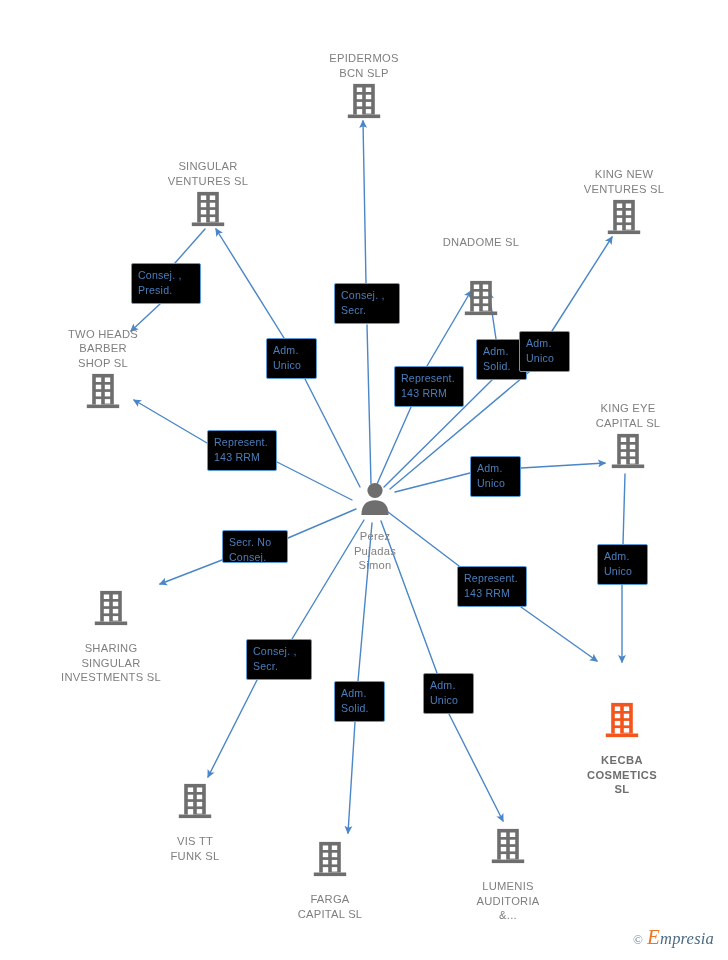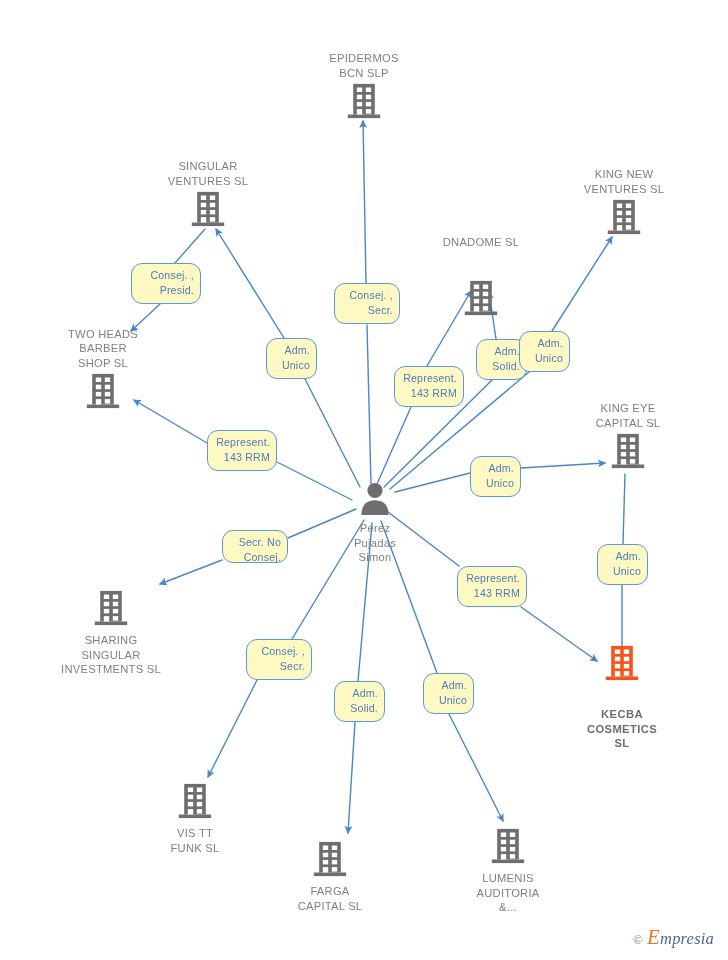--- a/index.html
+++ b/index.html
@@ -41,32 +41,32 @@
   .node.highlight .node-label {
     color: #6e6e6e;
     font-weight: bold;
     letter-spacing: .4px;
   }
   .node.person .node-label { color: #808080; }
   .node-icon { display: block; }
   .node.label-above .node-label { order: 0; margin-bottom: 2px; }
   .node.label-above .node-icon  { order: 1; }
   .node.label-below .node-icon  { order: 0; }
-  .node.label-below .node-label { order: 1; margin-top: 2px; }
+  .node.label-below .node-label { order: 1; margin-top: 10px; }
 
   
   .chip {
     position: absolute;
     border: 1.3px solid #5b9bd5;
-    border-radius: 11px;
-    background: #fef9c3;
+    border-radius: 2px;
+    background: #000000;
     color: #4a7ebb;
     font-size: 10.6px;
     line-height: 15px;
-    text-align: right;
+    text-align: left;
     padding: 4px 6px 5px 6px;
     white-space: pre-line;
     z-index: 9;
     letter-spacing: .2px;
   }
   
   #watermark {
     position: absolute;
     right: 14px; bottom: 10px;
     display: flex;
@@ -269,21 +269,21 @@
             <rect x="12" y="22" width="6" height="5"></rect>
             <rect x="22" y="22" width="6" height="5"></rect>
             <rect x="12" y="30" width="6" height="6"></rect>
             <rect x="22" y="30" width="6" height="5"></rect>
           </g>
         </svg></span>
       <span class="node-label">SHARING
 SINGULAR
 INVESTMENTS SL</span>
     </div>
-    <div class="node company highlight label-below" style="left: 622px; top: 644px; gap: 19px;">
+    <div class="node company highlight label-below" style="left: 622px; top: 701px;">
       <span class="node-icon"><svg width="36" height="38" viewBox="0 0 40 42" xmlns="http://www.w3.org/2000/svg">
           <rect x="8" y="2" width="24" height="34" fill="#f4551d"></rect>
           <rect x="2" y="36" width="36" height="4" fill="#f4551d"></rect>
           <g fill="#ffffff">
             <rect x="12" y="6" width="6" height="5"></rect>
             <rect x="22" y="6" width="6" height="5"></rect>
             <rect x="12" y="14" width="6" height="5"></rect>
             <rect x="22" y="14" width="6" height="5"></rect>
             <rect x="12" y="22" width="6" height="5"></rect>
             <rect x="22" y="22" width="6" height="5"></rect>

